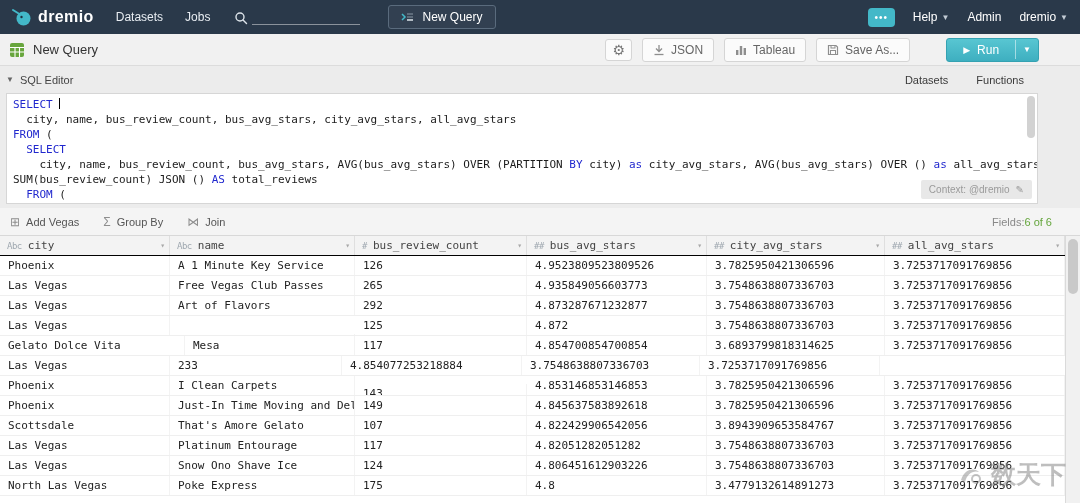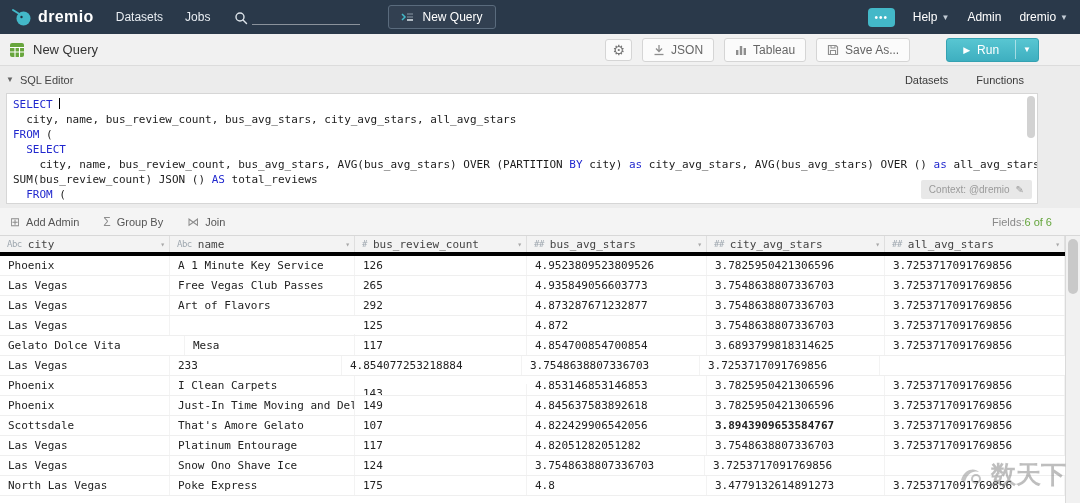--- a/index.html
+++ b/index.html
@@ -43,21 +43,21 @@
 
   
   .actions{height:28px;background:#F4F4F4;border-bottom:1px solid #D8D8D8;display:flex;align-items:center;padding:0 10px;gap:24px;font-size:11px;color:#555;margin-top:4px}
   .action-btn{display:flex;align-items:center;gap:6px;cursor:pointer}
   .action-icon{color:#8E8E8E;font-size:12px}
   .fields{margin-left:auto;margin-right:18px;color:#888}
   .fields b{color:#64A53C;font-weight:normal;}
 
   
   .grid-wrap{position:relative;background:#fff;height:267px}
-  .thead{display:flex;height:20px;background:#F3F3F3;border-bottom:4px solid #000000;width:1065px}
+  .thead{display:flex;height:20px;background:#F3F3F3;border-bottom:1px solid #000000;width:1065px}
   .th{display:flex;align-items:center;gap:6px;padding:0 4px 0 7px;border-right:1px solid #DFDFDF;font-family:"DejaVu Sans Mono",monospace;font-size:11px;color:#444;cursor:pointer}
   .coltype{color:#9FA8B0;font-size:9px;letter-spacing:-.5px}
   .sort{margin-left:auto;color:#A8A8A8;font-size:8px}
   .tr{display:flex;height:20px;border-bottom:1px solid #EFEFEF;background:#fff;width:1065px;cursor:default}
   .td{padding:0 4px 0 8px;border-right:1px solid #F3F3F3;font-family:"DejaVu Sans Mono",monospace;font-size:11px;color:#222;line-height:19px;white-space:nowrap;overflow:hidden}
   .vscroll{position:absolute;right:0;top:0;bottom:0;width:15px;background:#F1F1F1;border-left:1px solid #DADADA;cursor:pointer}
   .vthumb{position:absolute;top:3px;left:2px;width:10px;height:55px;background:#C9C9C9;border-radius:5px;cursor:grab}
 
   
   .watermark{position:absolute;right:14px;bottom:12px;display:flex;align-items:center;gap:8px;color:rgba(110,110,110,.45);font-size:25px;font-weight:bold;pointer-events:none;z-index:5;font-family:"DejaVu Sans",sans-serif}
@@ -172,21 +172,21 @@
     <div class="context-badge">
       <span>Context: @dremio</span>
       <span>✎</span>
     </div>
   </div>
 </div>
 
 <div class="actions">
   <span class="action-btn">
     <span class="action-icon">⊞</span>
-    <span>Add Admin</span>
+    <span>Add Vegas</span>
   </span>
   <span class="action-btn">
     <span class="action-icon">Σ</span>
     <span>Group By</span>
   </span>
   <span class="action-btn">
     <span class="action-icon">⋈</span>
     <span>Join</span>
   </span>
   <span class="fields">
@@ -289,35 +289,36 @@
         <div class="td" style="width: 172px;">149</div>
         <div class="td" style="width: 180px;">4.845637583892618</div>
         <div class="td" style="width: 178px;">3.7825950421306596</div>
         <div class="td" style="width: 180px;">3.7253717091769856</div>
       </div>
       <div class="tr">
         <div class="td" style="width: 170px;">Scottsdale</div>
         <div class="td" style="width: 185px;">That's Amore Gelato</div>
         <div class="td" style="width: 172px;">107</div>
         <div class="td" style="width: 180px;">4.822429906542056</div>
-        <div class="td" style="width: 178px; font-weight: bold;">3.8943909653584767</div>
+        <div class="td" style="width: 178px;">3.8943909653584767</div>
         <div class="td" style="width: 180px;">3.7253717091769856</div>
       </div>
       <div class="tr">
         <div class="td" style="width: 170px;">Las Vegas</div>
         <div class="td" style="width: 185px;">Platinum Entourage</div>
         <div class="td" style="width: 172px;">117</div>
         <div class="td" style="width: 180px;">4.82051282051282</div>
         <div class="td" style="width: 178px;">3.7548638807336703</div>
         <div class="td" style="width: 180px;">3.7253717091769856</div>
       </div>
       <div class="tr">
         <div class="td" style="width: 170px;">Las Vegas</div>
         <div class="td" style="width: 185px;">Snow Ono Shave Ice</div>
         <div class="td" style="width: 172px;">124</div>
+        <div class="td" style="width: 180px;">4.806451612903226</div>
         <div class="td" style="width: 178px;">3.7548638807336703</div>
         <div class="td" style="width: 180px;">3.7253717091769856</div>
       </div>
       <div class="tr">
         <div class="td" style="width: 170px;">North Las Vegas</div>
         <div class="td" style="width: 185px;">Poke Express</div>
         <div class="td" style="width: 172px;">175</div>
         <div class="td" style="width: 180px;">4.8</div>
         <div class="td" style="width: 178px;">3.4779132614891273</div>
         <div class="td" style="width: 180px;">3.7253717091769856</div>

